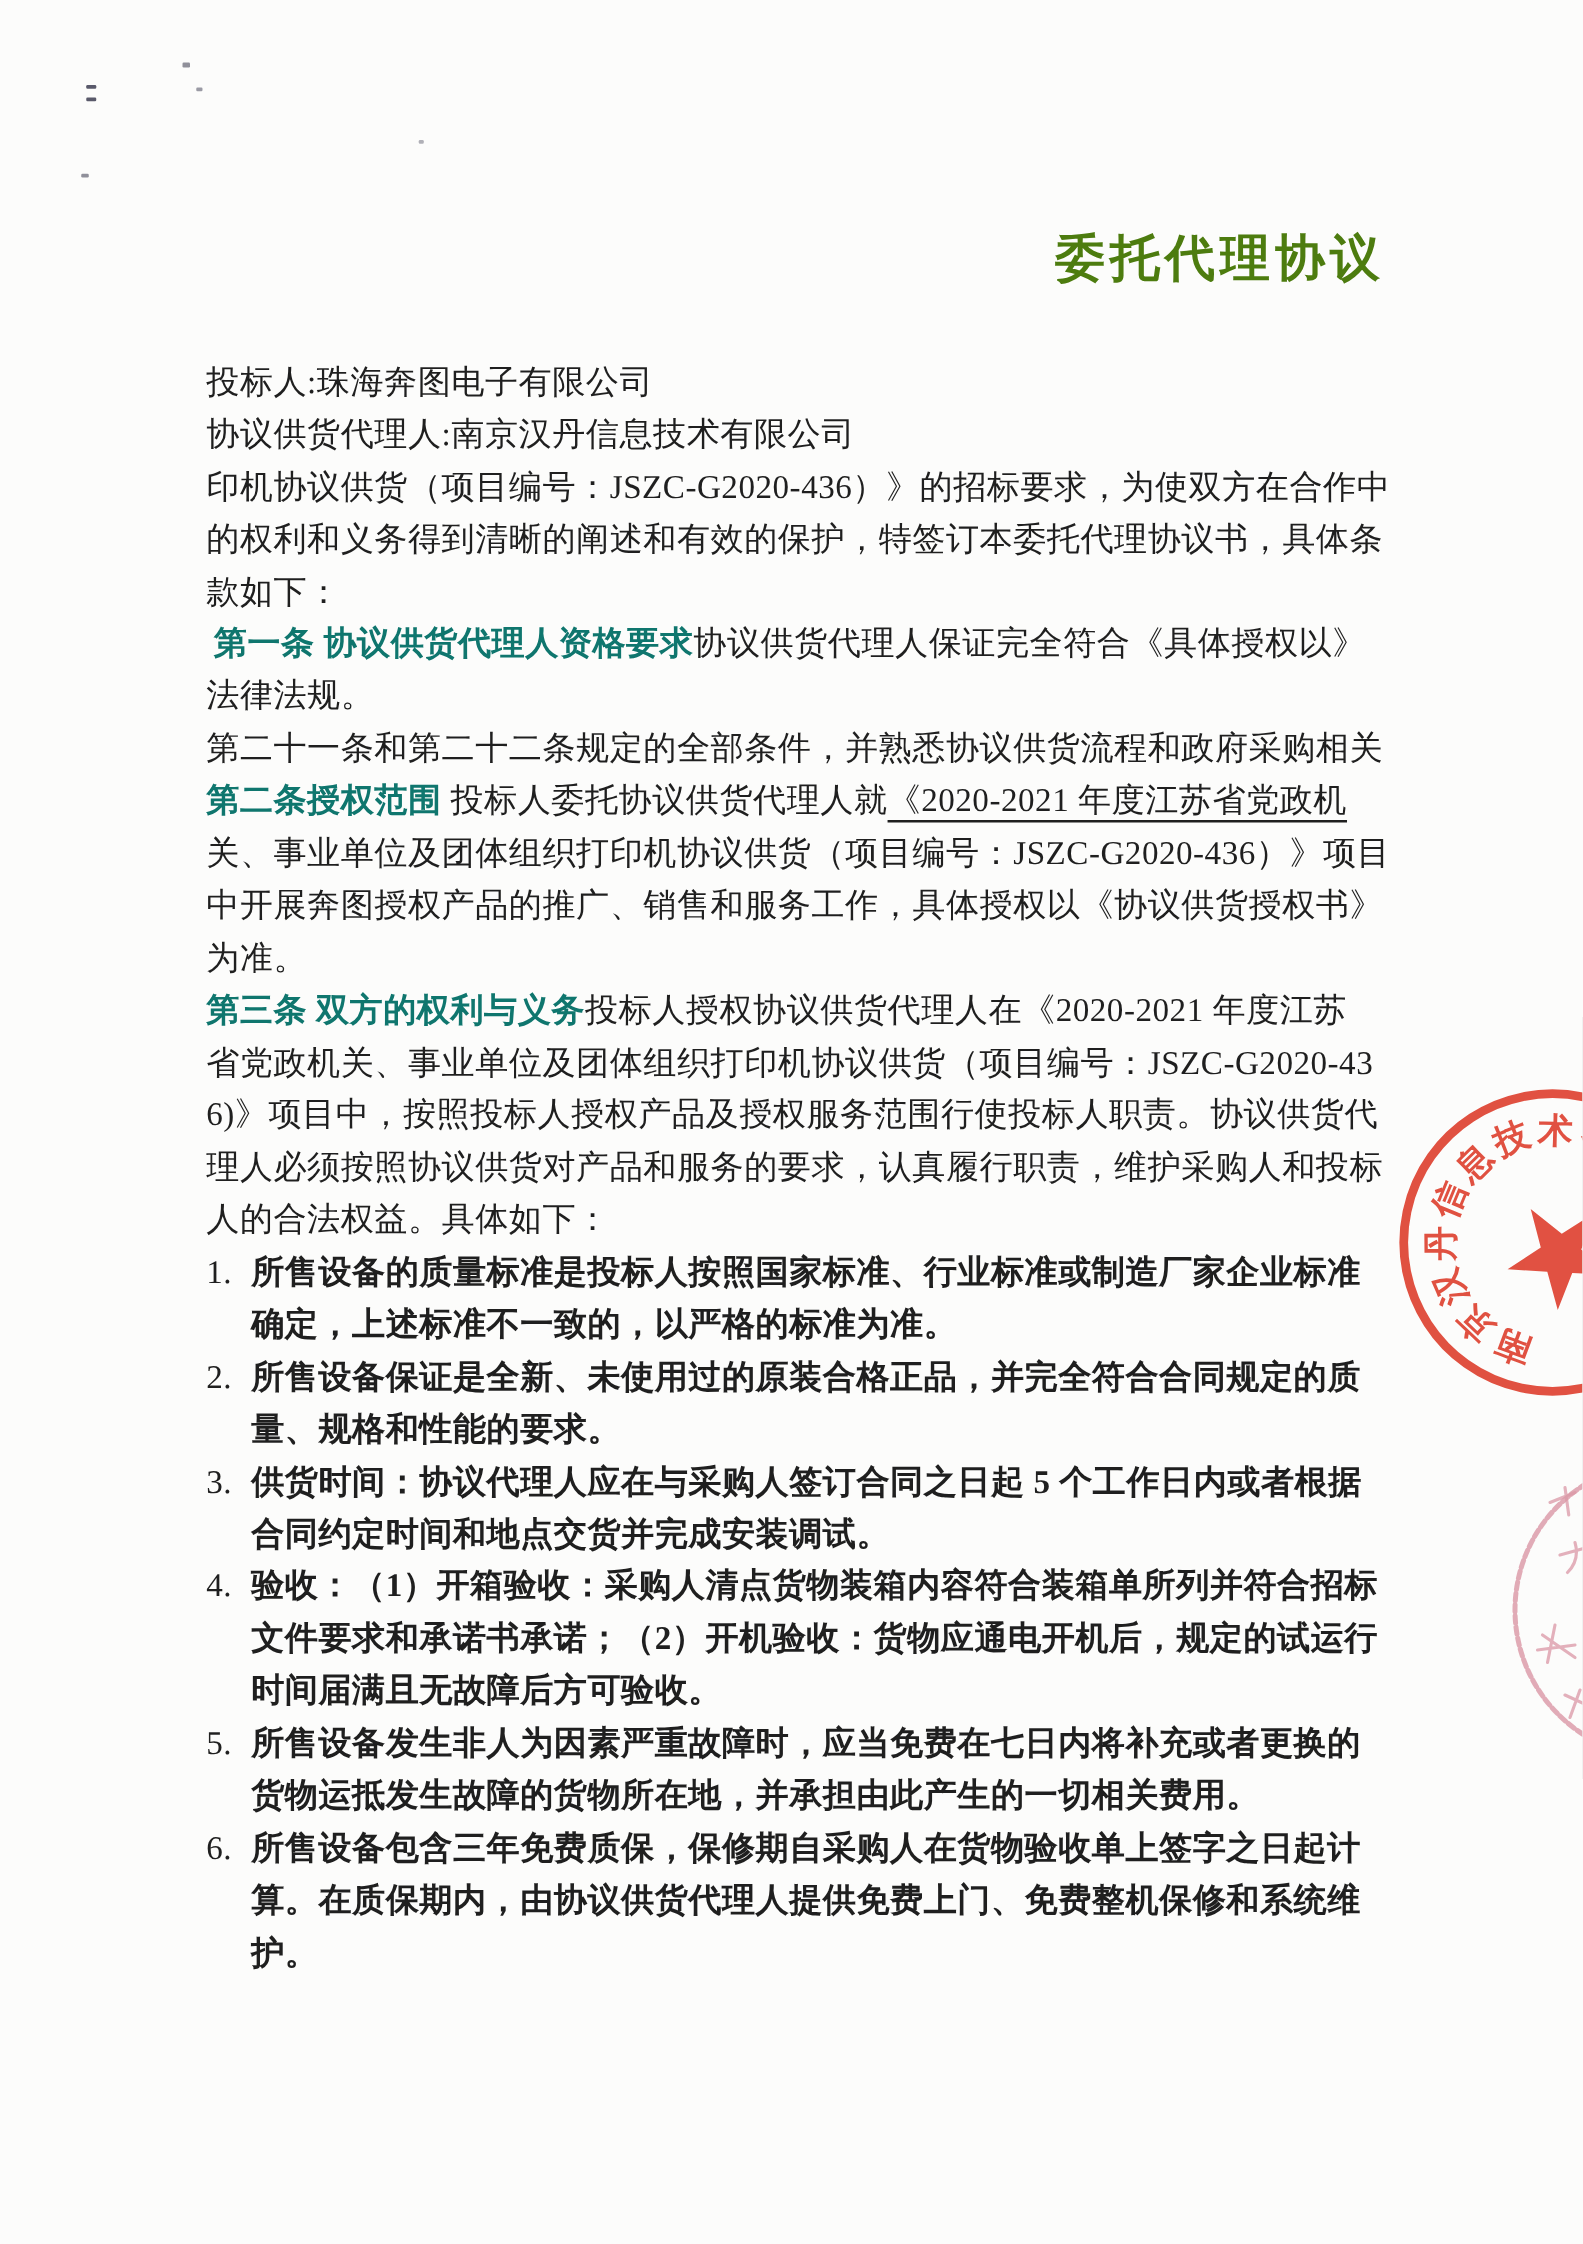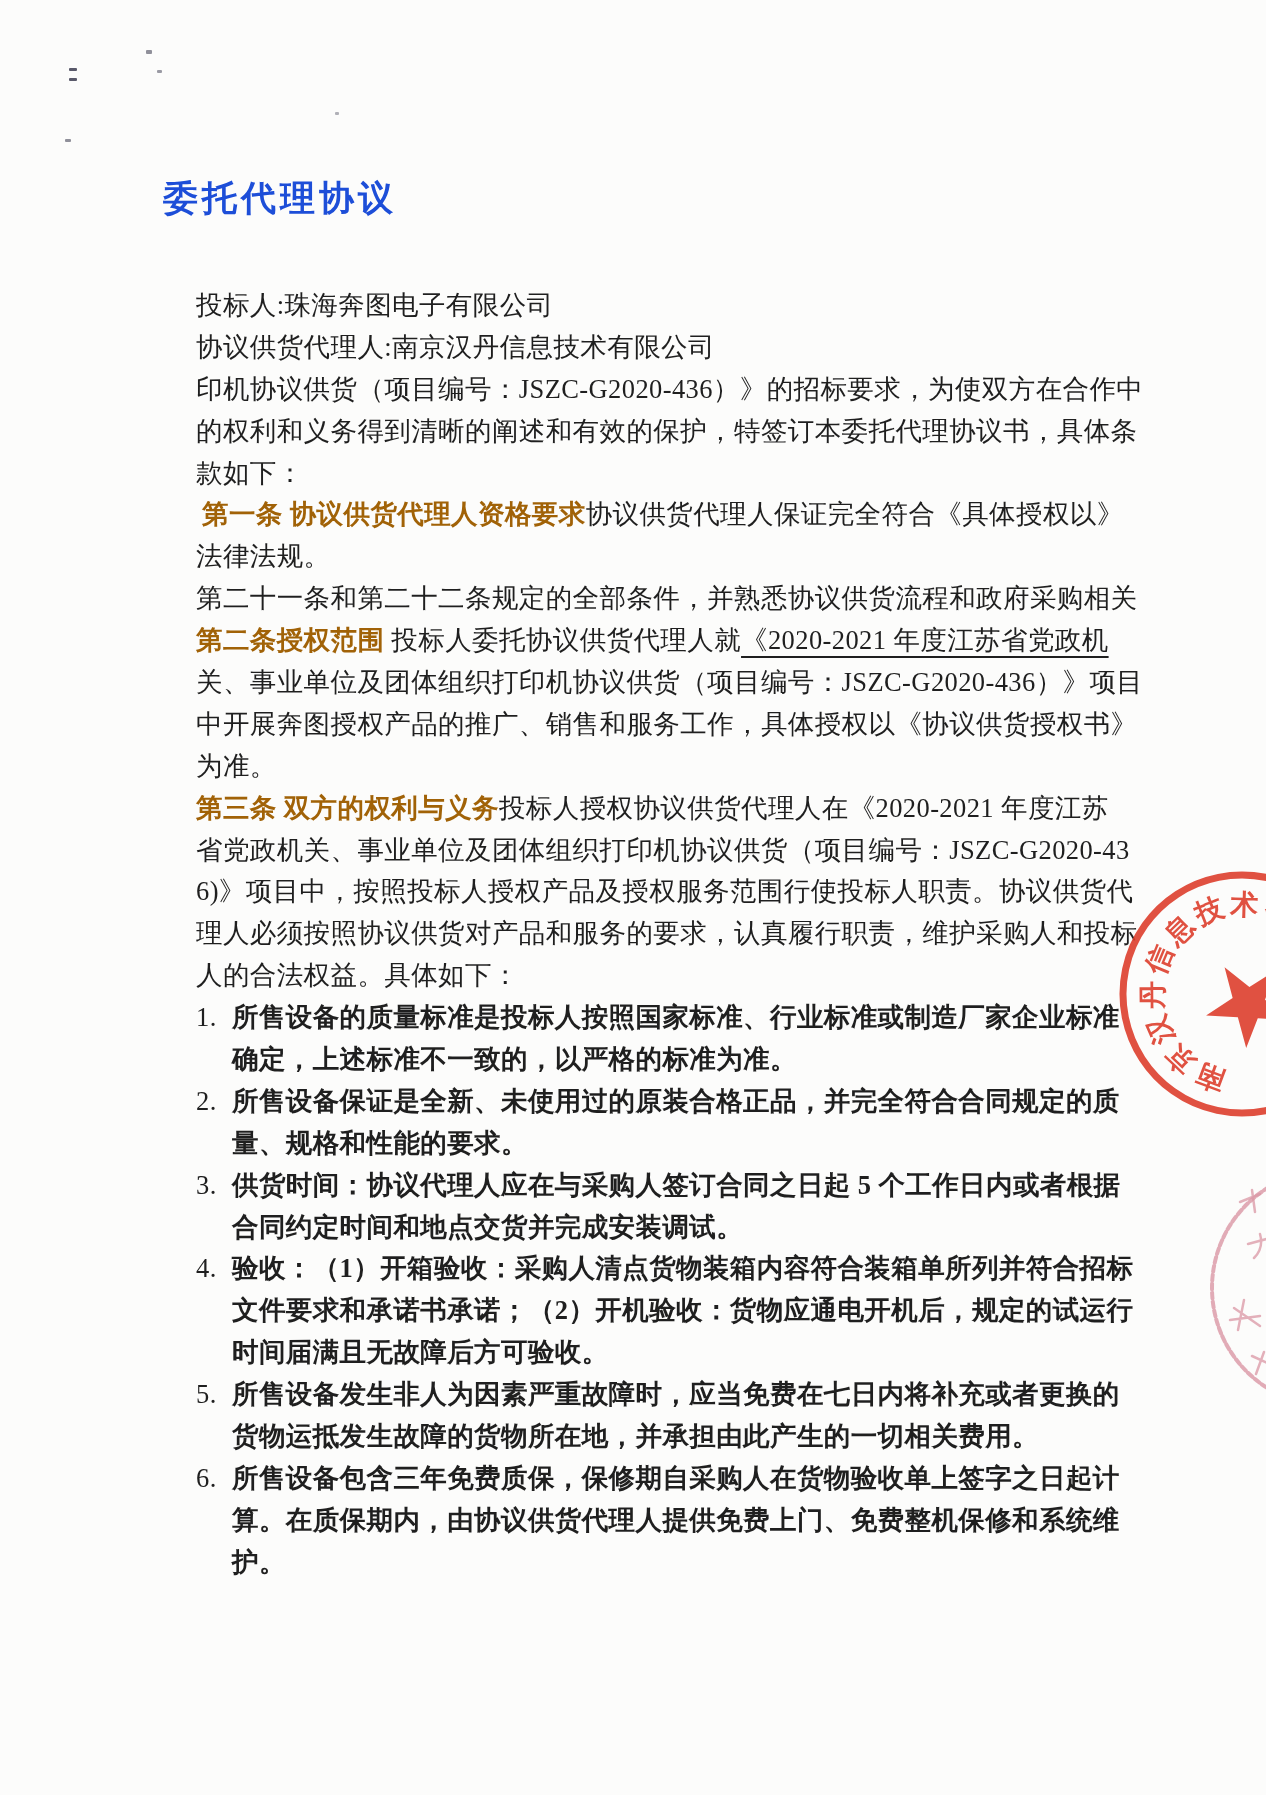--- a/index.html
+++ b/index.html
@@ -7,39 +7,38 @@
     position:relative;
     width:1266px;height:1795px;
     background:#fcfcfb;
     overflow:hidden;
     font-family:"Liberation Serif","DejaVu Serif",serif;
     color:#1f1f1f;
   }
   .doc-title{
     position:absolute;
     top:152px;left:163px;width:945px;
-    text-align:left;
-    font-size:35px;
+    text-align:right;
+    font-size:40px;
     font-weight:700;
     letter-spacing:4px;
-    color:#1d4ed8;
+    color:#4d7c0f;
   }
   .content{
     position:absolute;
     top:285px;left:165px;width:960px;
     font-size:26.5px;
     line-height:41.9px;
     letter-spacing:0.4px;
     white-space:nowrap;
-    margin-left:31px;
   }
   .ln{height:41.9px;}
   .indent2{padding-left:55px;}
   .pad6{padding-left:6px;}
-  .bold{font-weight:700;color:#a16207;}
+  .bold{font-weight:700;color:#0f766e;}
   .ul{
     text-decoration:underline;
     text-underline-offset:7px;
     text-decoration-thickness:2px;
   }
   .li-row{display:flex;height:41.9px;}
   .li-num{width:36px;flex:0 0 36px;}
   .li-text{flex:1;font-weight:bold;}
   
   .stamp1{position:absolute;left:1112px;top:864px;opacity:0.88;}

